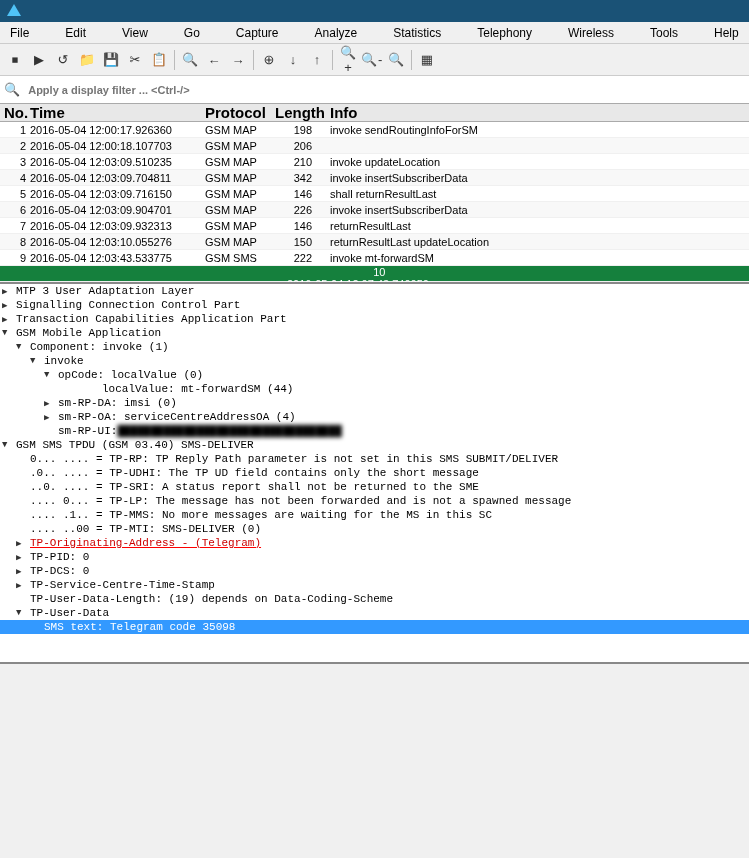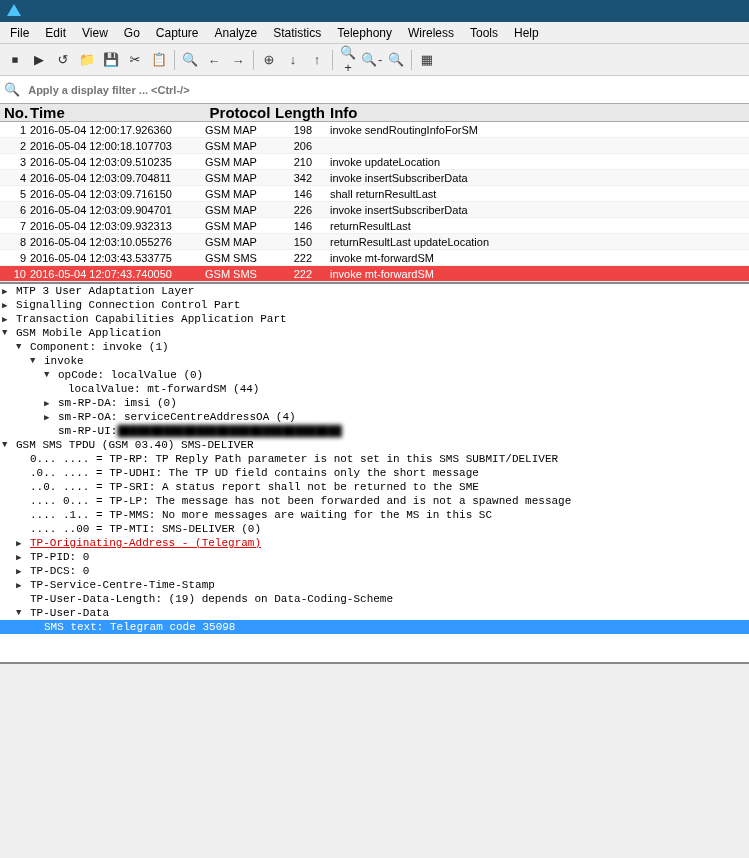--- a/index.html
+++ b/index.html
@@ -22,20 +22,21 @@
       color: white;
     }
     
     #menu-bar {
       background: #f0f0f0;
       height: 22px;
       display: flex;
       align-items: center;
       border-bottom: 1px solid #ccc;
       padding: 0 2px;
+      gap: 20px;
     }
     .menu-item {
       padding: 2px 8px;
       cursor: pointer;
       font-size: 12px;
     }
     
     #toolbar {
       background: #f0f0f0;
       height: 32px;
@@ -92,34 +93,34 @@
       display: flex;
       background: #e8e8e8;
       border-bottom: 1px solid #aaa;
       font-weight: bold;
       font-size: 15px;
       height: 18px;
       align-items: center;
     }
     .ph-no { width: 30px; padding-left: 4px; flex-shrink: 0; }
     .ph-time { width: 175px; flex-shrink: 0; }
-    .ph-protocol { width: 70px; flex-shrink: 0; text-align: center; }
+    .ph-protocol { width: 70px; flex-shrink: 0; }
     .ph-length { width: 55px; flex-shrink: 0; }
     .ph-info { flex: 1; }
 
     .packet-row {
       display: flex;
       font-size: 11px;
       height: 16px;
       align-items: center;
       border-bottom: 1px solid #f0f0f0;
     }
     .packet-row:nth-child(odd) { background: #fff; }
     .packet-row:nth-child(even) { background: #f8f8f8; }
-    .packet-row.selected { background: #ef4444; color: #fff; }
+    .packet-row.selected { background: #15803d; color: #fff; flex-direction: column; }
     .pr-no { width: 30px; padding-left: 4px; flex-shrink: 0; text-align: right; padding-right: 4px; }
     .pr-time { width: 175px; flex-shrink: 0; }
     .pr-protocol { width: 70px; flex-shrink: 0; }
     .pr-length { width: 55px; flex-shrink: 0; text-align: right; padding-right: 18px; }
     .pr-info { flex: 1; overflow: hidden; white-space: nowrap; }
 
     
     #packet-detail {
       background: #fff;
       border-bottom: 2px solid #888;
@@ -139,21 +140,21 @@
       display: inline-block;
       width: 14px;
       font-size: 9px;
       color: #333;
       cursor: pointer;
     }
     .indent-0 { padding-left: 2px; }
     .indent-1 { padding-left: 16px; }
     .indent-2 { padding-left: 30px; }
     .indent-3 { padding-left: 44px; }
-    .indent-4 { padding-left: 54px; }
+    .indent-4 { padding-left: 88px; }
   </style>
 </head>
 <body>
 
 <div id="title-bar">
   <svg width="16" height="16" viewBox="0 0 16 16" style="margin-right:4px">
     <polygon points="8,1 15,13 1,13" fill="#4fc3f7"></polygon>
   </svg>
 </div>
 

